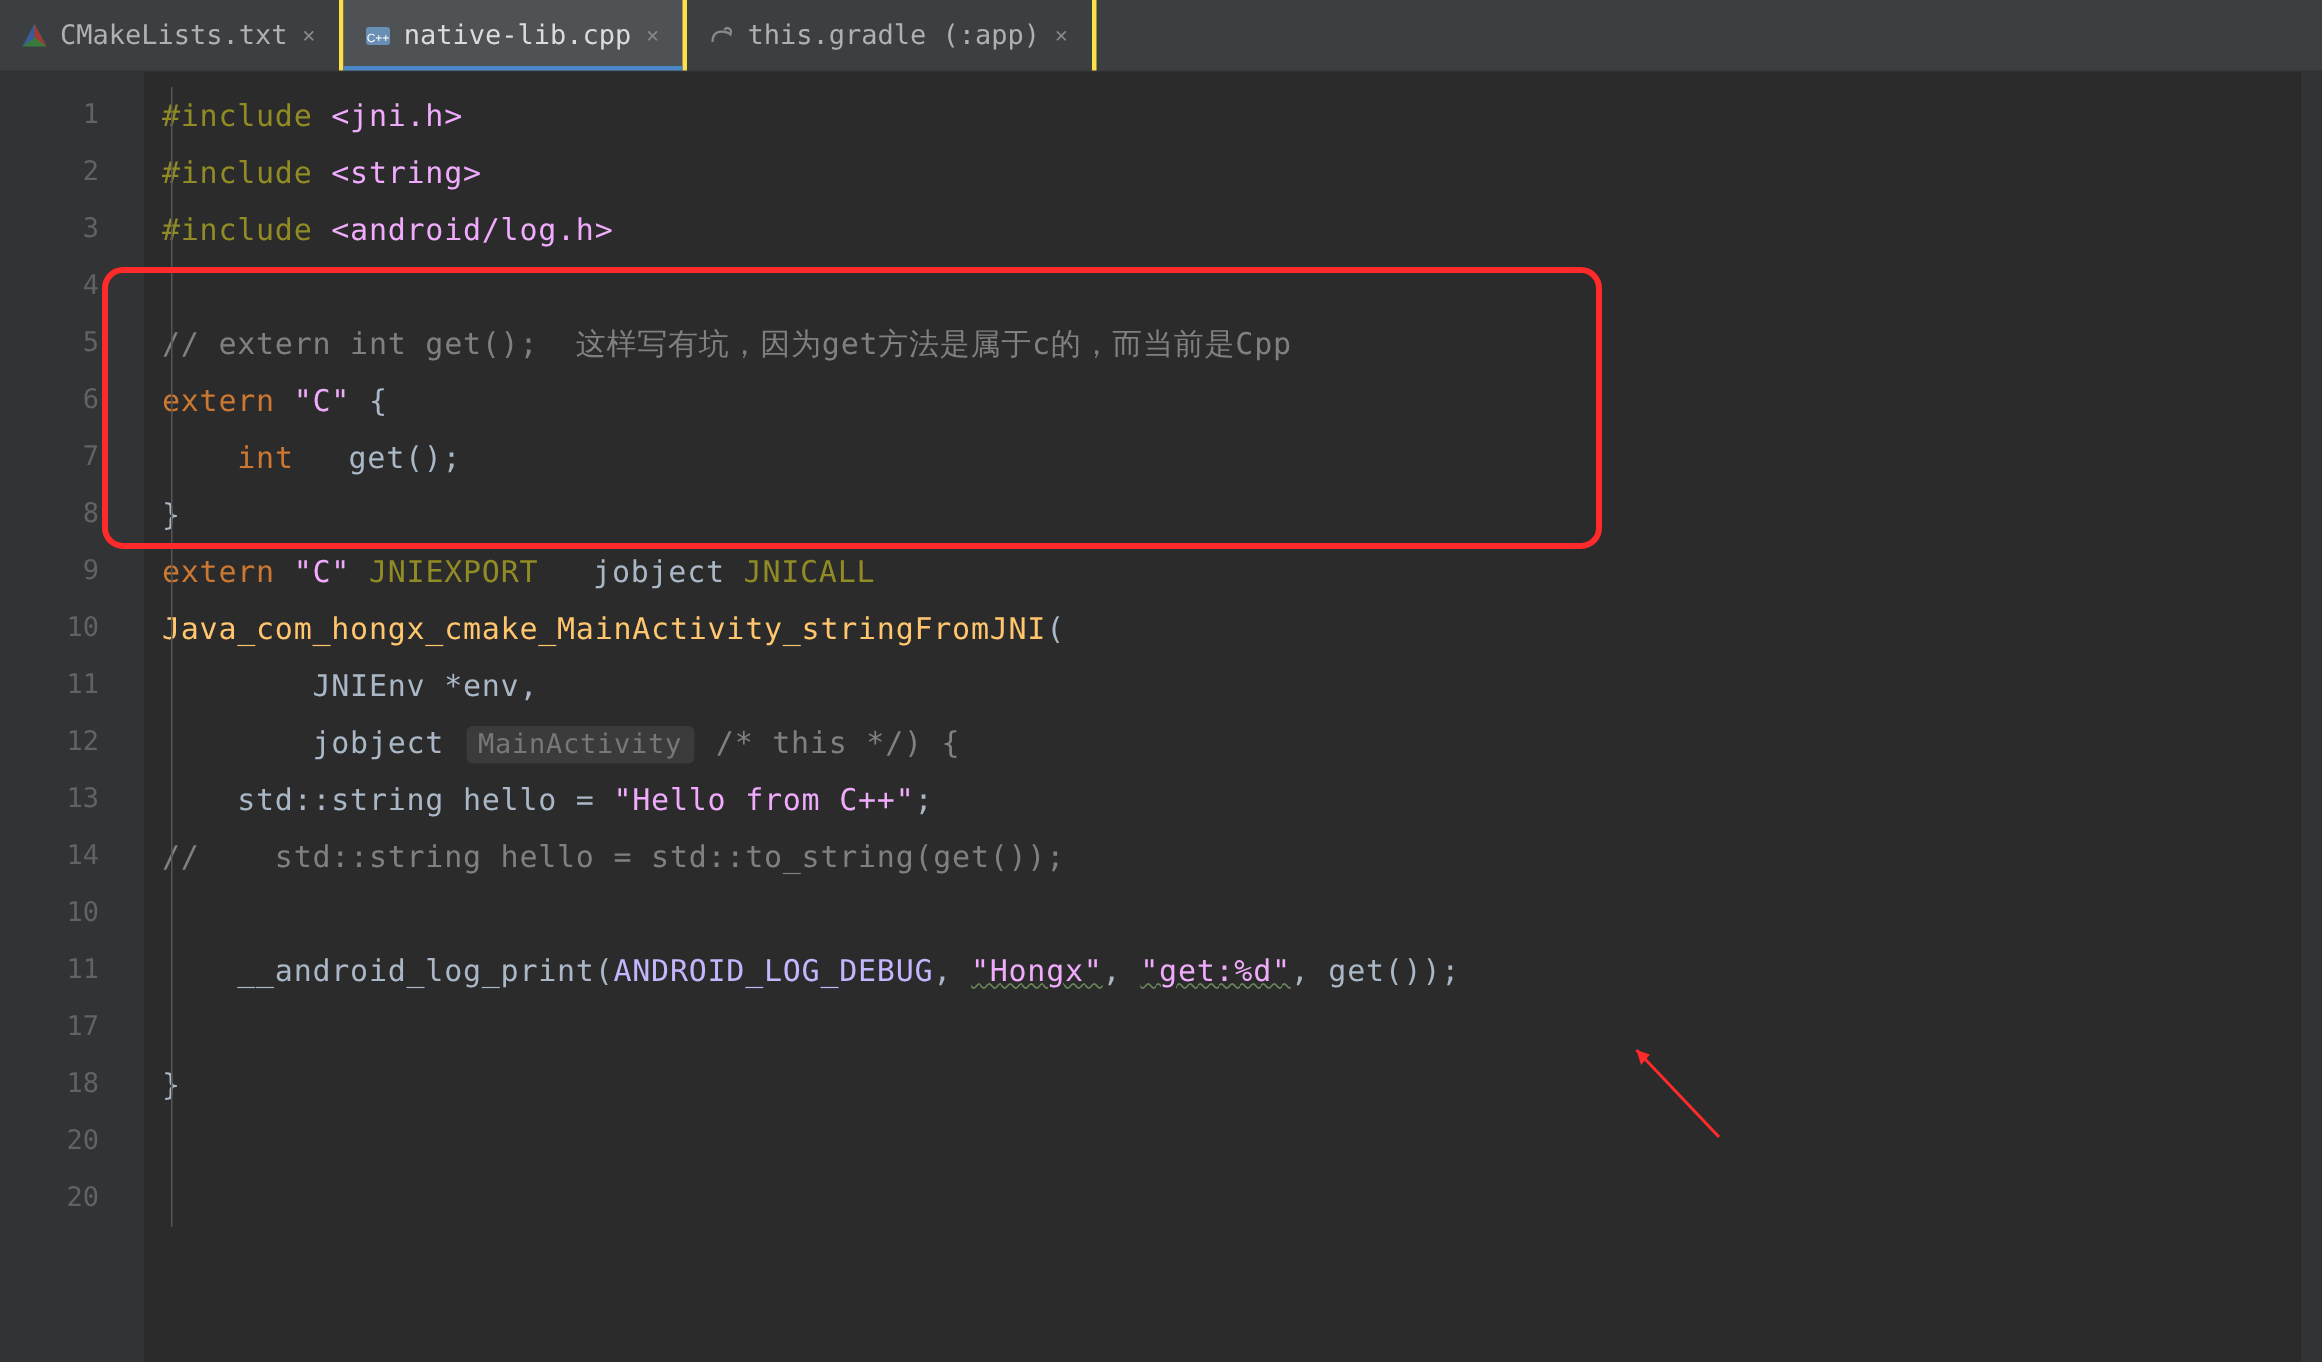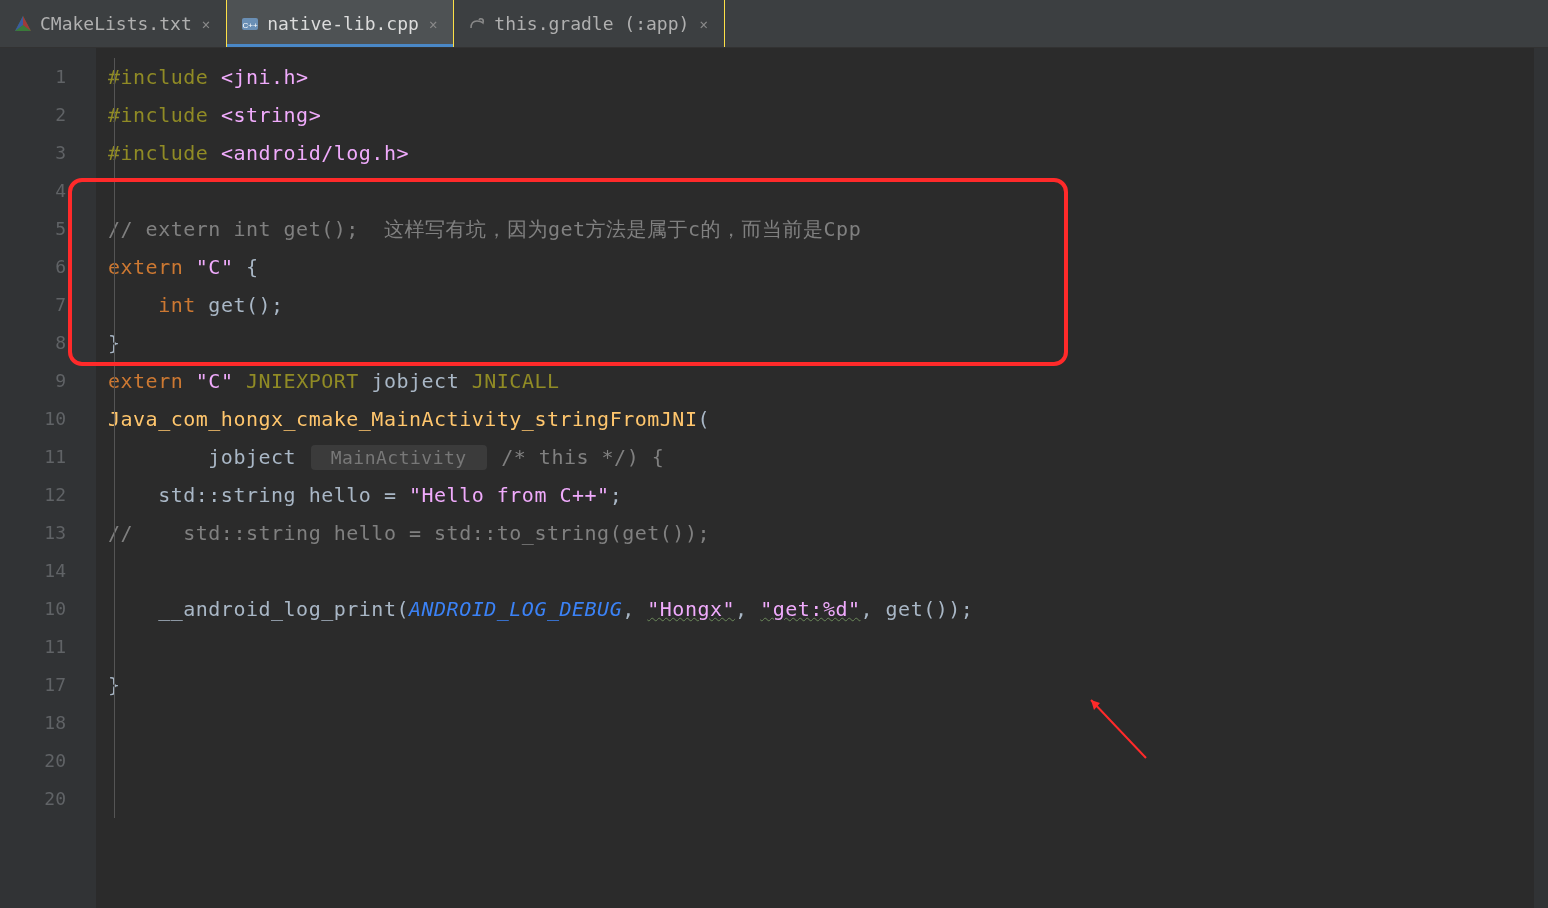--- a/index.html
+++ b/index.html
@@ -17,21 +17,21 @@
     height: 48px;
     display: flex;
     align-items: stretch;
     border-bottom: 1px solid #323232;
   }
   .tab {
     display: flex;
     align-items: center;
     padding: 0 14px;
     gap: 8px;
-    border-right: 1px solid #fde047;
+    border-right: 3px solid #fde047;
     color: #b0b0b0;
     cursor: pointer;
     position: relative;
   }
   .tab.active {
     background: #4e5254;
     color: #dcdcdc;
   }
   .tab.active::after {
     content: '';
@@ -84,29 +84,29 @@
     position: absolute;
     left: 4px;
     top: 0;
     bottom: 0;
     width: 1px;
     background: #555;
   }
   .kw { color: #cc7832; }
   .str { color: #f0abfc; }
   .cmt { color: #808080; }
-  .ident { color: #a9b7c6; }
+  .ident { color: #a9b7c6; margin-left: 24px; }
   .func-def { color: #ffc66d; }
   .macro { color: #908b25; }
-  .italic-macro { color: #3b82f6; font-style: italic; }
+  .italic-macro { color: #c4b5fd; }
   .param-hint {
     background: #3b3b3b;
     color: #787878;
     border-radius: 4px;
-    padding: 2px 20px;
+    padding: 2px 8px;
     font-size: 18px;
     margin: 0 2px;
   }
   .wavy-under {
     text-decoration: underline wavy #6a8759;
     text-decoration-thickness: 1px;
   }
   .annotation-box {
     position: absolute;
     border: 4px solid #ff2a2a;
@@ -189,20 +189,21 @@
     <div class="code-line"><span class="macro">#include </span><span class="str">&lt;jni.h&gt;</span></div>
     <div class="code-line"><span class="macro">#include </span><span class="str">&lt;string&gt;</span></div>
     <div class="code-line"><span class="macro">#include </span><span class="str">&lt;android/log.h&gt;</span></div>
     <div class="code-line"></div>
     <div class="code-line cmt">// extern int get();  这样写有坑，因为get方法是属于c的，而当前是Cpp</div>
     <div class="code-line"><span class="kw">extern </span><span class="str">"C" </span><span>{</span></div>
     <div class="code-line">    <span class="kw">int </span><span class="ident">get</span><span>();</span></div>
     <div class="code-line">}</div>
     <div class="code-line"><span class="kw">extern </span><span class="str">"C" </span><span class="macro">JNIEXPORT </span><span class="ident">jobject </span><span class="macro">JNICALL</span></div>
     <div class="code-line"><span class="func-def">Java_com_hongx_cmake_MainActivity_stringFromJNI</span><span>(</span></div>
+    <div class="code-line">        JNIEnv *env,</div>
     <div class="code-line"><span>        jobject </span><span class="param-hint">MainActivity</span><span class="cmt"> /* this */) {</span></div>
     <div class="code-line"><span>    std::string hello = </span><span class="str">"Hello from C++"</span><span>;</span></div>
     <div class="code-line cmt">//    std::string hello = std::to_string(get());</div>
     <div class="code-line"></div>
     <div class="code-line"><span>    __android_log_print(</span><span class="italic-macro">ANDROID_LOG_DEBUG</span><span>, </span><span class="str wavy-under">"Hongx"</span><span>, </span><span class="str wavy-under">"get:%d"</span><span>, get());</span></div>
     <div class="code-line"></div>
     <div class="code-line">}</div>
     <div class="code-line"></div>
 
     <div class="annotation-box" style="left:-28px; top:130px; width:1000px; height:188px;"></div>

